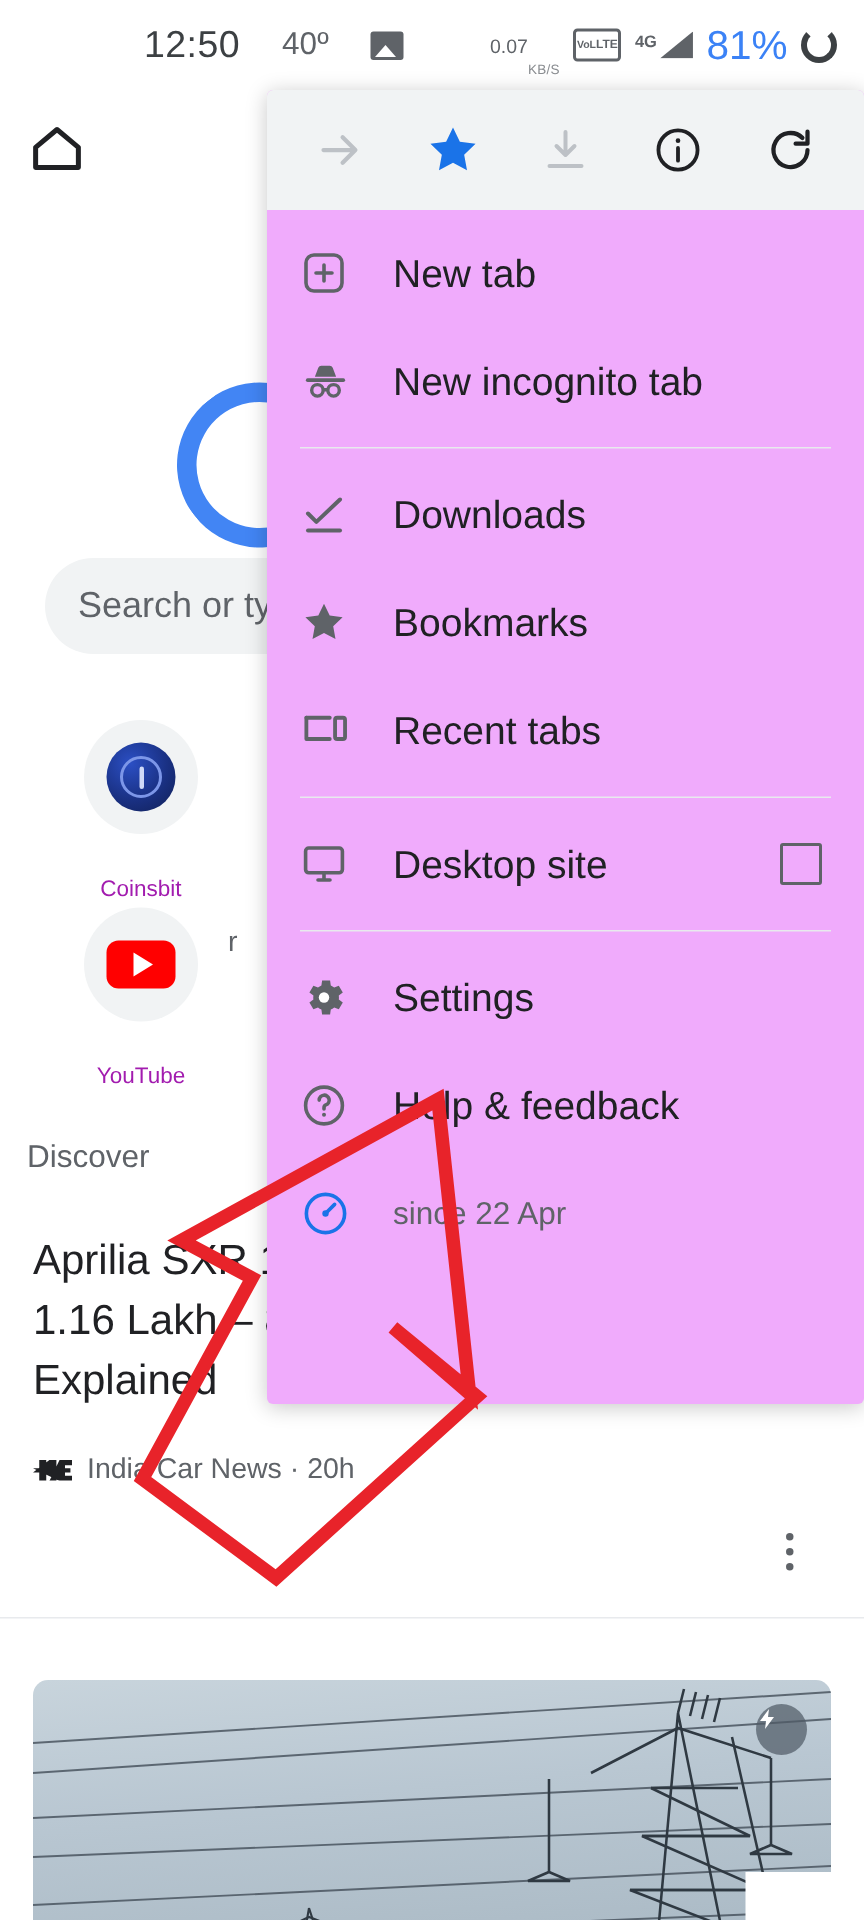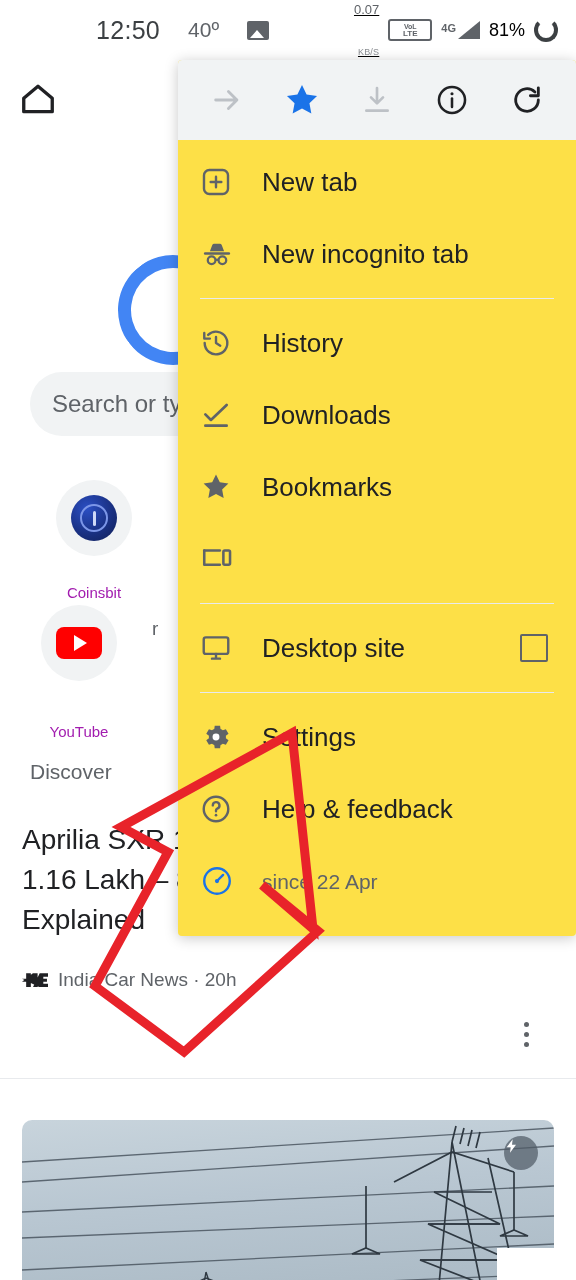--- a/index.html
+++ b/index.html
@@ -22,37 +22,37 @@
   .sb-img-icon{
     width:22px; height:19px; background:#5f6368; border-radius:2px;
     position:relative; overflow:hidden;
   }
   .sb-img-icon::after{
     content:""; position:absolute; left:3px; bottom:2px;
     border-left:7px solid transparent; border-right:7px solid transparent;
     border-bottom:8px solid #ffffff;
   }
   .sb-right{ display:flex; align-items:center; gap:9px; margin-left:auto; margin-right:18px; }
-  .sb-kb{ display:flex; flex-direction:column; align-items:flex-end; line-height:1;text-decoration:underline; }
+  .sb-kb{ display:flex; flex-direction:row; align-items:center; line-height:1; }
   .sb-kb .v{ font-size:13px; color:#5f6368; }
   .sb-kb .u{ font-size:9px; color:#8a8d91; letter-spacing:.2px;margin-top:32px; }
   .sb-volte{
-    width:44px; height:22px; border:2px solid #5f6368; border-radius:3px;
-    display:flex; flex-direction:column; align-items:center; justify-content:center;
+    width:32px; height:22px; border:2px solid #5f6368; border-radius:3px;
+    display:flex; flex-direction:row; align-items:center; justify-content:center;
     line-height:1;
   }
   .sb-volte .a{ font-size:7px; color:#5f6368; font-weight:bold; }
   .sb-volte .b{ font-size:8px; color:#5f6368; font-weight:bold; }
   .sb-sig{ display:flex; align-items:flex-end; gap:2px; }
   .sb-4g{ font-size:11px; color:#5f6368; font-weight:bold; margin-bottom:5px; }
   .sb-bars{
     width:22px; height:18px; background:#5f6368;
     clip-path:polygon(100% 0,100% 100%,0 100%);
   }
-  .sb-batt-txt{ font-size:18px; color:#000000; }
+  .sb-batt-txt{ font-size:27px; color:#3b82f6; }
   .sb-batt-ring{
     width:24px; height:24px; border:4px solid #3c4043; border-radius:50%;
     border-top-color:transparent;
   }
 
   
   #ntp{ position:absolute; left:0; top:60px; width:576px; height:1220px; background:#fff; }
   #home-icon{ position:absolute; left:18px; top:20px; }
   #google-logo{
     position:absolute; left:118px; top:195px;
@@ -66,21 +66,21 @@
   }
   #omnibox span{ margin-left:22px; font-size:24px; color:#5f6368; white-space:nowrap; }
 
   .tile{ position:absolute; width:138px; display:flex; flex-direction:column; align-items:center; }
   .tile-circle{
     width:76px; height:76px; border-radius:50%; background:#f1f3f4;
     display:flex; align-items:center; justify-content:center;
   }
   .tile-label{ margin-top:28px; font-size:15px; color:#a21caf; }
   #tile-coinsbit{ left:25px; top:420px; }
-  #tile-youtube{ left:10px; top:545px;gap:14px; }
+  #tile-youtube{ left:25px; top:545px; }
   .coinsbit-mark{
     width:46px; height:46px; border-radius:50%;
     background:radial-gradient(circle at 35% 30%,#2b4fc4 0%,#1a3184 55%,#101f55 100%);
     display:flex; align-items:center; justify-content:center;
   }
   .coinsbit-mark::after{
     content:""; width:24px; height:24px; border-radius:50%;
     border:2px solid #7c96e8; position:relative;
   }
   .coinsbit-bar{ position:absolute; width:3px; height:15px; background:#cfd9f7; border-radius:2px; }
@@ -88,21 +88,21 @@
     width:46px; height:32px; background:#ff0000; border-radius:8px;
     display:flex; align-items:center; justify-content:center;
   }
   .yt-mark::after{
     content:""; border-left:13px solid #fff;
     border-top:8px solid transparent; border-bottom:8px solid transparent;
     margin-left:3px;
   }
   #partial-text{ position:absolute; left:152px; top:558px; font-size:19px; color:#5f6368; }
 
-  #discover-label{ position:absolute; left:30px; top:700px; font-size:21px; color:#5f6368; }
+  #discover-label{ position:absolute; left:18px; top:700px; font-size:21px; color:#5f6368; }
   #article{ position:absolute; left:22px; top:760px; width:260px; }
   #article-headline{ font-size:28px; line-height:1.42; color:#202124; }
   #article-source-row{ display:flex; align-items:center; gap:10px; margin-top:30px; }
   #source-favicon{
     width:26px; height:14px; background:#202124;
     clip-path:polygon(0 40%,16% 40%,16% 0,34% 0,34% 100%,16% 100%,16% 60%,0 60%,
                       42% 0,60% 0,60% 100%,42% 100%,
                       68% 0,100% 0,100% 25%,82% 25%,82% 40%,96% 40%,96% 60%,82% 60%,82% 75%,100% 75%,100% 100%,68% 100%);
   }
   #source-text{ font-size:19px; color:#5f6368; white-space:nowrap; }
@@ -123,21 +123,21 @@
   #amp-badge{
     position:absolute; right:16px; top:16px; width:34px; height:34px;
     border-radius:50%; background:rgba(80,92,102,.72);
     display:flex; align-items:center; justify-content:center;
   }
   #white-patch{ position:absolute; left:497px; top:1188px; width:79px; height:84px; background:#fff; }
 
   
   #menu{
     position:absolute; left:178px; top:60px; width:398px; height:876px;
-    background:#fde047; border-radius:4px;
+    background:#f0abfc; border-radius:4px;
     box-shadow:0 2px 14px rgba(0,0,0,.22); z-index:20;
   }
   #menu-header{
     height:80px; background:#f1f3f4; display:flex; align-items:center;
     justify-content:space-around; padding:0 12px; border-radius:4px 4px 0 0;
   }
   .hdr-btn{ width:52px; height:52px; display:flex; align-items:center; justify-content:center; }
   .menu-list{ padding-top:6px; }
   .menu-item{
     height:72px; display:flex; align-items:center; padding:0 22px; position:relative;
@@ -325,30 +325,20 @@
           <circle cx="8.2" cy="16.4" r="2.7"></circle>
             <circle cx="15.8" cy="16.4" r="2.7"></circle>
           <path d="M10.9 16.1h2.2"></path>
           </svg>
       </span>
       <span class="mi-label">New incognito tab</span>
     </div>
 
     <div class="menu-sep"></div>
 
-    <div class="menu-item">
-      <span class="mi-icon">
-        <svg width="32" height="32" viewBox="0 0 24 24" fill="none" stroke="#5f6368" stroke-width="1.8" stroke-linecap="round" stroke-linejoin="round">
-          <path d="M3.5 12a8.5 8.5 0 1 0 2.6-6.1"></path>
-            <path d="M3.2 4.5v4.2h4.2"></path>
-            <path d="M12 7.5V12l3.2 2"></path>
-          </svg>
-      </span>
-      <span class="mi-label">History</span>
-    </div>
 
     <div class="menu-item">
       <span class="mi-icon">
         <svg width="32" height="32" viewBox="0 0 24 24" fill="none" stroke="#5f6368" stroke-width="2" stroke-linecap="round" stroke-linejoin="round">
             <path d="M4 11.5l4.2 4.2L20 4.5"></path>
             <path d="M4 20h16"></path>
           </svg>
       </span>
       <span class="mi-label">Downloads</span>
     </div>
@@ -363,20 +353,21 @@
     </div>
 
     <div class="menu-item">
       <span class="mi-icon">
         <svg width="34" height="34" viewBox="0 0 24 24" fill="none" stroke="#5f6368" stroke-width="1.8" stroke-linecap="round" stroke-linejoin="round">
           <path d="M3 6v10h11"></path>
             <path d="M3 6h11"></path>
             <rect x="16.5" y="6" width="4.7" height="10" rx="1"></rect>
           </svg>
       </span>
+      <span class="mi-label">Recent tabs</span>
     </div>
 
     <div class="menu-sep"></div>
 
     <div class="menu-item">
       <span class="mi-icon">
         <svg width="32" height="32" viewBox="0 0 24 24" fill="none" stroke="#5f6368" stroke-width="1.8" stroke-linecap="round" stroke-linejoin="round">
           <rect x="2.8" y="4" width="18.4" height="12.4" rx="1.6"></rect>
             <path d="M9 20h6M12 16.4V20"></path>
           </svg>

